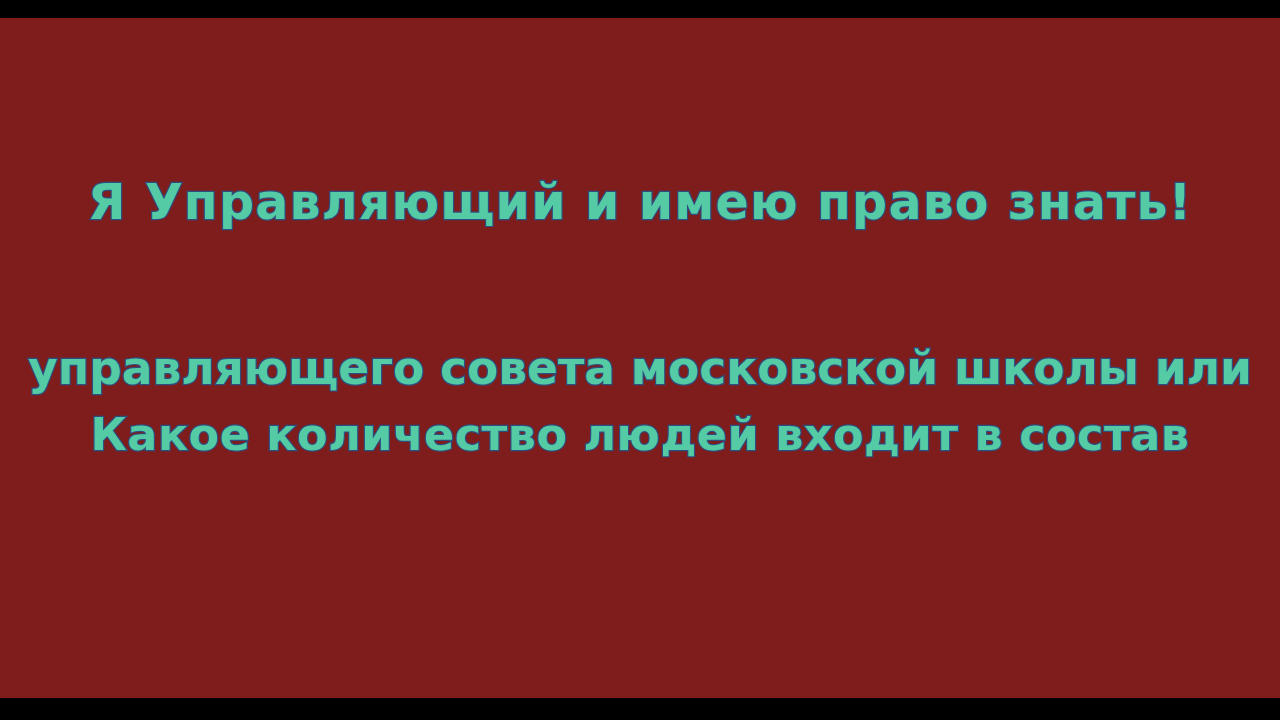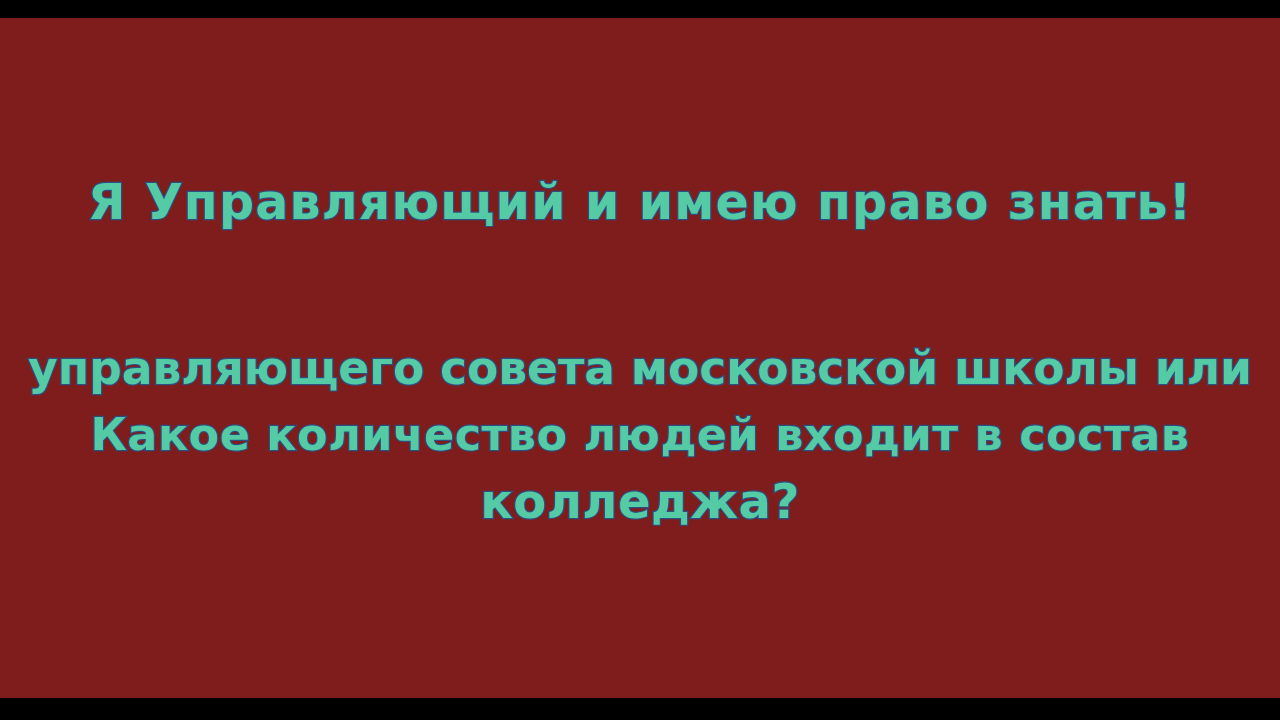--- a/index.html
+++ b/index.html
@@ -96,20 +96,19 @@
 
   <div class="letterbox" id="letterbox-top" style="background: rgb(0, 0, 0);"></div>
 
   <div id="slide-canvas" style="background: #7f1d1d;">
 
     <div id="heading" class="outlined" style="color: rgb(84, 203, 164); -webkit-text-stroke: 2.4px rgb(45, 79, 128); font-size: 49px;">Я Управляющий и имею право знать!</div>
 
     <div id="question-block">
       <div class="question-line outlined" id="question-line-2" style="color: rgb(84, 203, 164); -webkit-text-stroke: 2.4px rgb(45, 79, 128); font-size: 45.5px;">управляющего совета московской школы или</div>
       <div class="question-line outlined" id="question-line-1" style="color: rgb(84, 203, 164); -webkit-text-stroke: 2.4px rgb(45, 79, 128); font-size: 44.5px;">Какое количество людей входит в состав</div>
-      <div class="question-line outlined" id="question-line-3" style="color: rgb(84, 203, 164); -webkit-text-stroke: 2.4px rgb(45, 79, 128); font-size: 48px;">колледжа?</div>
     </div>
 
   </div>
 
   <div class="letterbox" id="letterbox-bottom" style="background: rgb(0, 0, 0);"></div>
 
 </div>
 
 </body></html>

